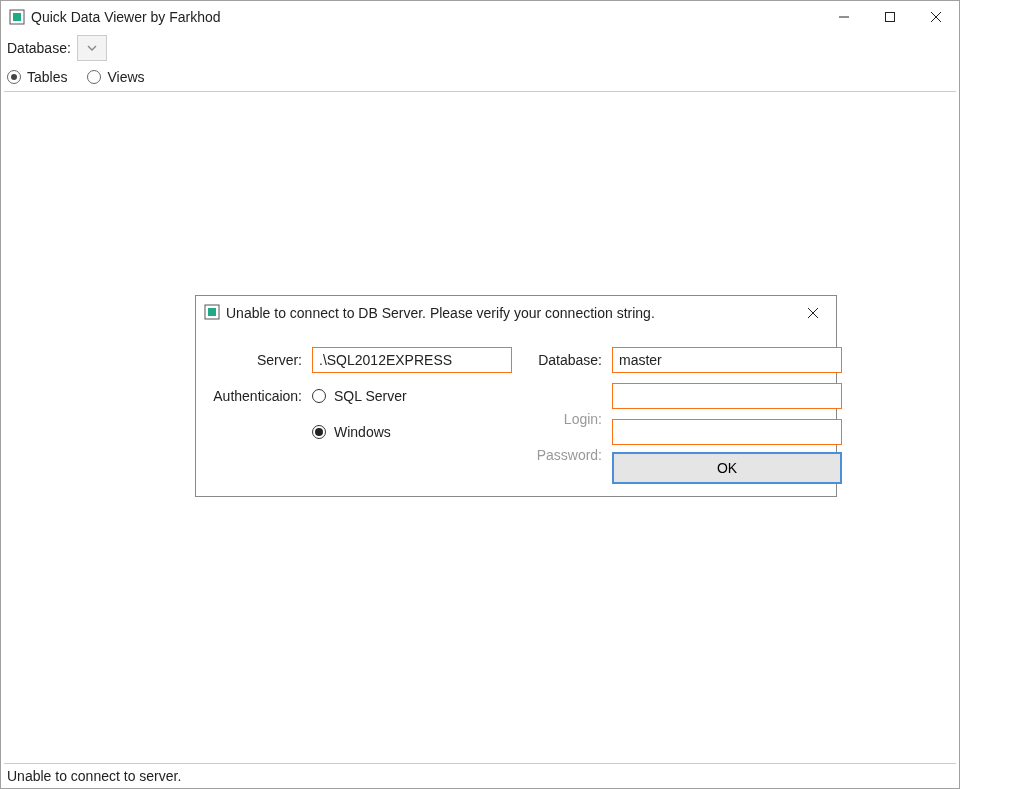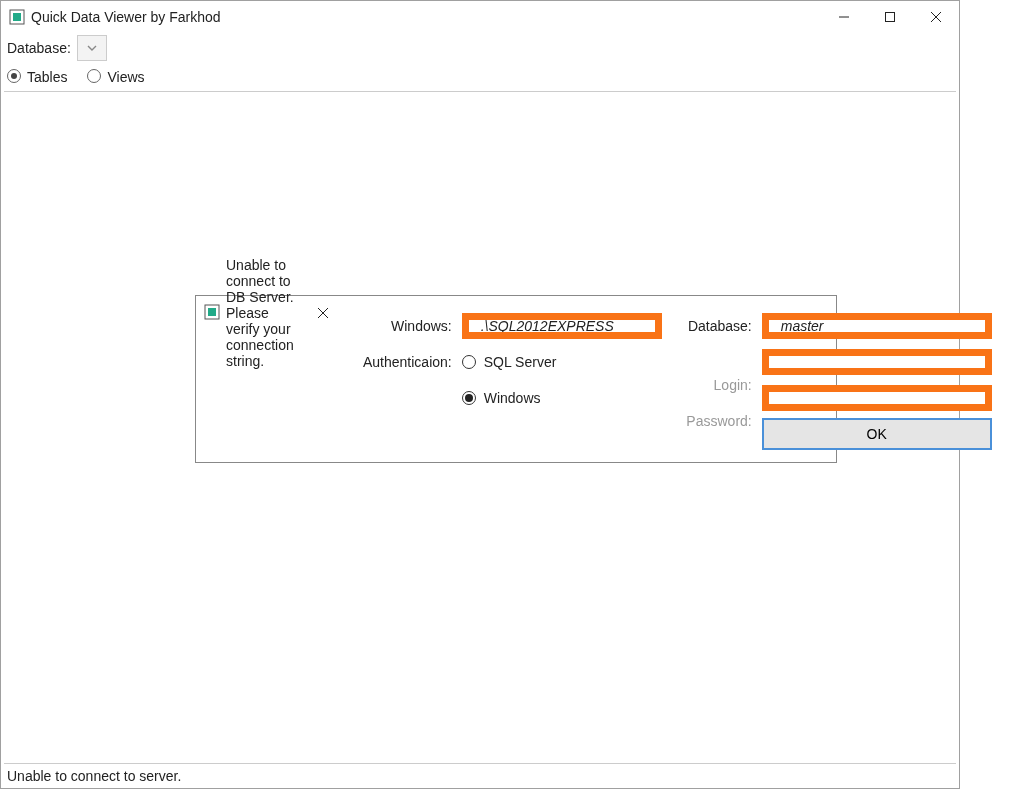--- a/index.html
+++ b/index.html
@@ -74,20 +74,21 @@
   
   .radiorow {
     height: 28px;
     display: flex;
     align-items: center;
     padding-left: 6px;
     gap: 20px;
   }
   .radio {
     display: flex;
+    align-items: center;
     gap: 6px;
   }
   .rdot {
     width: 14px; height: 14px;
     border: 1px solid #666;
     border-radius: 50%;
     display: flex;
     align-items: center;
     justify-content: center;
     background: #fff;
@@ -119,21 +120,21 @@
 
   
   .dialog {
     position: absolute;
     left: 191px;
     top: 203px;
     width: 642px;
     border: 1px solid #888;
     background: #fff;
     display: flex;
-    flex-direction: row;
+    flex-direction: column;
   }
   .dialog-title {
     height: 34px;
     display: flex;
     align-items: center;
     padding-left: 8px;
     gap: 6px;
   }
   .dialog-title .dtitle {
     flex: 1;
@@ -157,28 +158,27 @@
     column-gap: 10px;
   }
   .lbl {
     text-align: right;
     font-size: 14px;
     color: #222;
   }
   .lbl.disabled { color: #999; margin-top: 45px; }
   .txt {
     height: 26px;
-    border: 7px solid #f97316;
-    padding: 0 12px;
+    border: 1px solid #f97316;
+    padding: 0 6px;
     font-size: 14px;
     font-family: inherit;
     background: #fff;
     color: #222;
     width: 100%;
-    font-style: italic;
   }
   .txt[disabled] {
     background: #fff;
     color: #999;
   }
   .okbtn {
     grid-column: 4 / 5;
     width: 100%;
     height: 32px;
     border: 2px solid #4a90d9;
@@ -272,21 +272,21 @@
           <svg width="10" height="10" viewBox="0 0 10 10">
             <line x1="0" y1="0" x2="10" y2="10" stroke="#222" stroke-width="1"></line>
             <line x1="10" y1="0" x2="0" y2="10" stroke="#222" stroke-width="1"></line>
           </svg>
         </div>
       </div>
 
       <div class="dialog-body">
         <div class="form-grid">
 
-          <div class="lbl">Windows:</div>
+          <div class="lbl">Server:</div>
           <input class="txt" value=".\SQL2012EXPRESS" style="">
 
           <div class="lbl">Database:</div>
           <input class="txt" value="master" style="">
 
           <div class="lbl">Authenticaion:</div>
           <div class="radio-opt">
             <span class="rcircle"></span>
             <span>SQL Server</span>
           </div>

